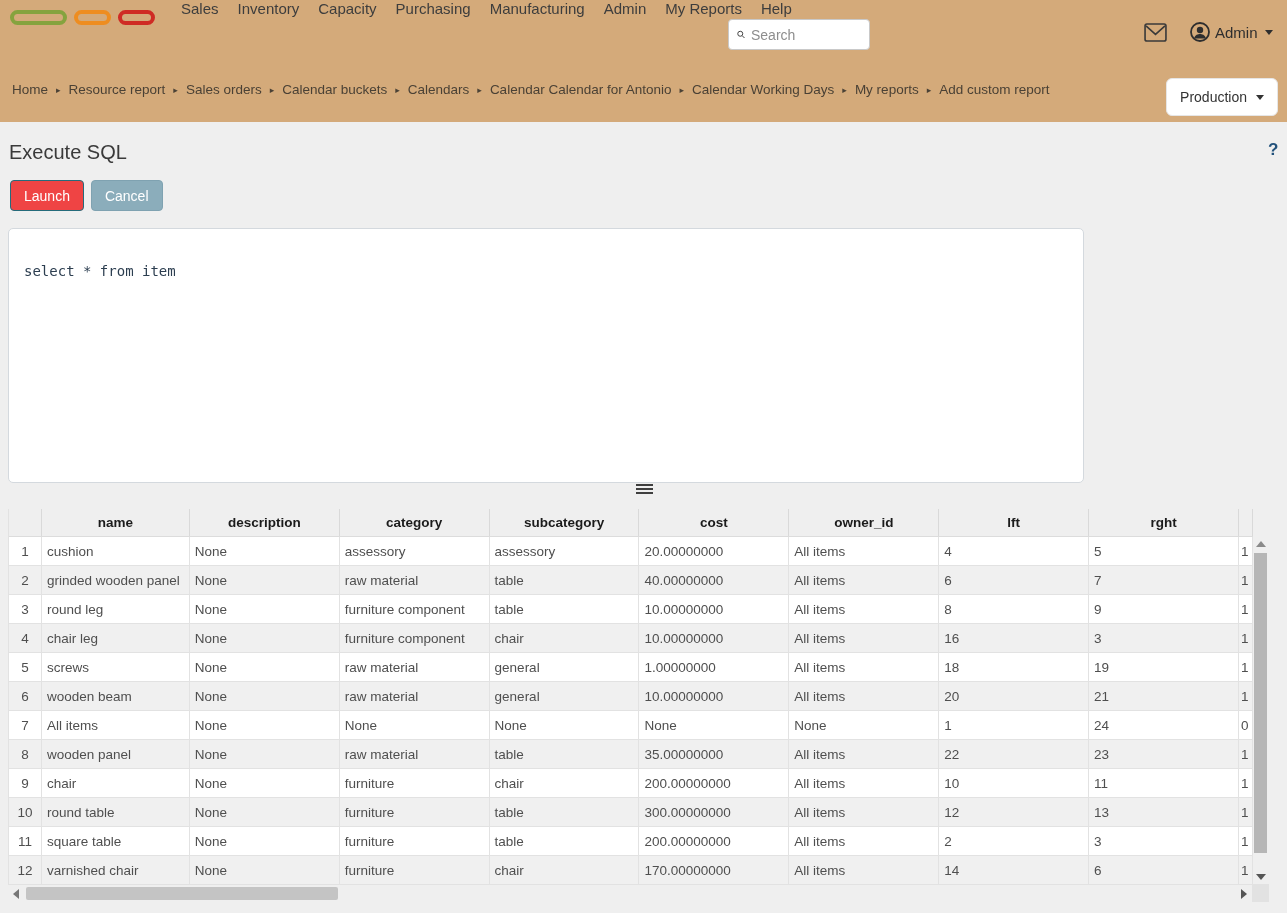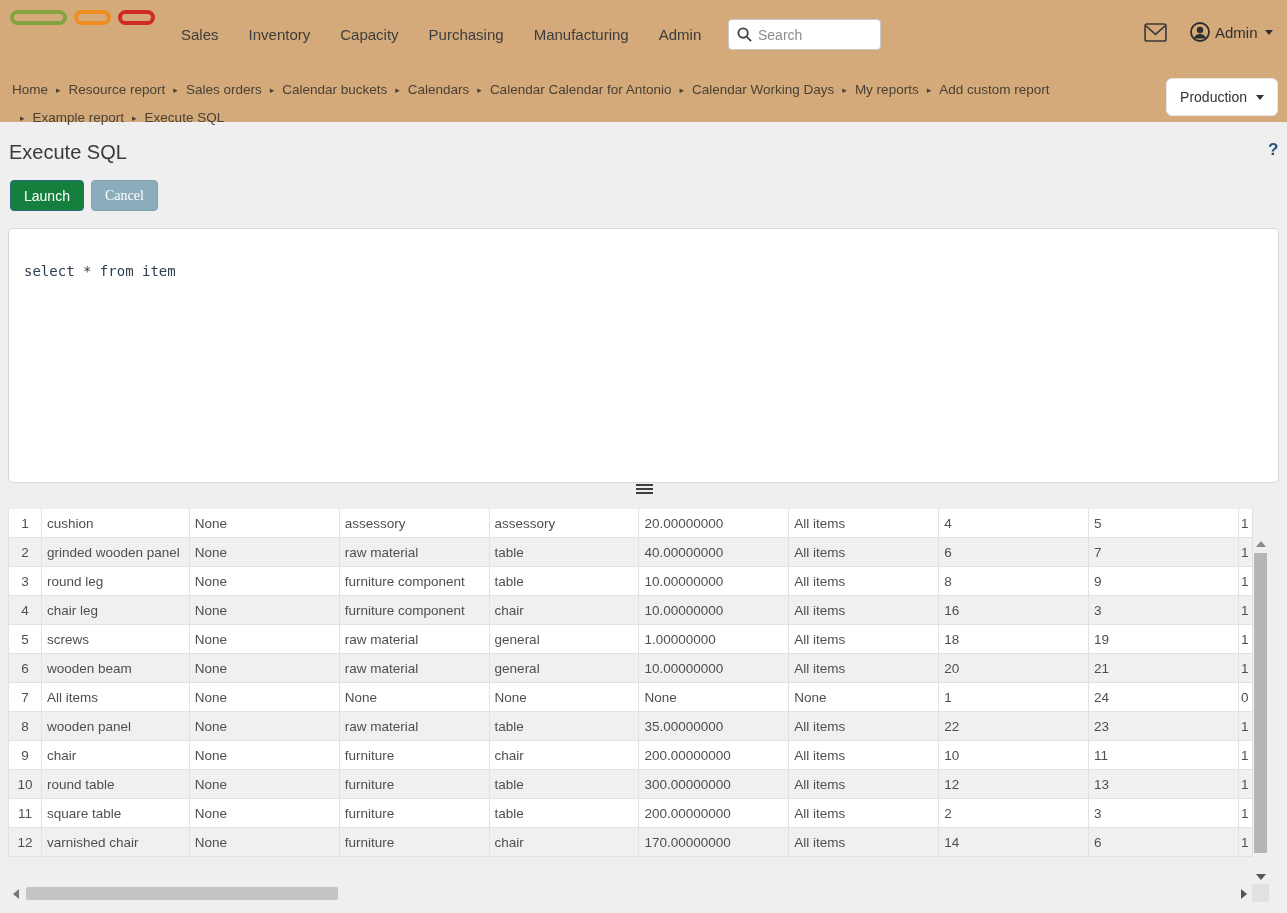--- a/index.html
+++ b/index.html
@@ -12,24 +12,24 @@
   .breadbar { position:absolute; left:0; top:68px; width:1287px; height:54px; background:#d4aa7a; }
 
   .logo { position:absolute; left:10px; top:9px; width:150px; cursor:pointer; }
   .pills { display:flex; gap:7px; align-items:center; height:16px; }
   .pill { display:inline-block; height:15px; border-radius:9px; background:transparent; }
   .pill.green  { width:57px; border:4px solid #85a33e; }
   .pill.orange { width:37px; border:4px solid #ee8d20; }
   .pill.red    { width:37px; border:4px solid #cf2b24; }
   .logo-text { font-size:34px; font-weight:700; color:#262626; letter-spacing:-1.5px; line-height:36px; margin-top:1px; }
 
-  .main-nav { position:absolute; left:181px; top:0; height:68px; display:flex; align-items:center; gap:30px; }
+  .main-nav { position:absolute; left:181px; top:0; height:68px; display:flex; gap:19px; }
   .nav-item { font-size:15px; color:#3d3d3d; text-decoration:none; cursor:pointer; white-space:nowrap; }
 
-  .searchbox { position:absolute; left:728px; top:19px; width:153px; height:31px; background:#fff;
+  .searchbox { position:absolute; left:728px; top:19px; width:142px; height:31px; background:#fff;
                border:1px solid #c9c9c9; border-radius:4px; display:flex; align-items:center; padding:0 8px; }
   .searchbox input { border:none; outline:none; width:110px; font-size:14px; color:#333;
                      font-family:"Liberation Sans",sans-serif; margin-left:6px; background:transparent; }
   .searchbox input::placeholder { color:#8d8d8d; }
 
   .inbox { position:absolute; left:1144px; top:23px; cursor:pointer; }
   .usermenu { position:absolute; left:1190px; top:22px; display:flex; align-items:center; gap:5px; cursor:pointer; }
   .usermenu .uname { font-size:15px; color:#2e2e2e; }
   .caret { width:0; height:0; border-left:4px solid transparent; border-right:4px solid transparent;
            border-top:5px solid #2e2e2e; display:inline-block; margin-left:2px; }
@@ -45,24 +45,24 @@
                   align-items:center; justify-content:center; gap:7px; padding:0 13px; }
   .scenario-btn .caret { border-top-color:#333; }
 
   
   .page-title { position:absolute; left:9px; top:141px; font-size:20px; font-weight:400; color:#3a3a3a; }
   .help-q { position:absolute; left:1268px; top:140px; font-size:17px; font-weight:700; color:#23527c; cursor:pointer; }
 
   .btn-row { position:absolute; left:10px; top:180px; display:flex; gap:7px; }
   .btn { height:31px; border-radius:4px; border:1px solid transparent; color:#fff; font-size:14px;
          font-family:"Liberation Sans",sans-serif; padding:0 13px; cursor:pointer; }
-  .btn.launch { background:#15803d; border-color:#256b7b; }
-  .btn.cancel { background:#8badbb; border-color:#7fa2b1;font-family:Liberation Serif, serif; }
-
-  .sql-editor { position:absolute; left:8px; top:228px; width:1271px; height:255px; background:#fff;
+  .btn.launch { background:#ef4444; border-color:#256b7b; }
+  .btn.cancel { background:#8badbb; border-color:#7fa2b1; }
+
+  .sql-editor { position:absolute; left:8px; top:228px; width:1076px; height:255px; background:#fff;
                 border:1px solid #d4d9de; border-radius:5px; cursor:text; }
   .sql-editor pre { font-family:"DejaVu Sans Mono", monospace; font-size:14px; color:#2c3e50;
                     padding:34px 0 0 15px; white-space:pre; }
 
   .resize-handle { position:absolute; left:636px; top:484px; width:17px; cursor:row-resize; }
   .resize-handle span { display:block; height:2px; background:#3f3f3f; margin-bottom:2px; }
 
   
   .grid { position:absolute; left:8px; top:509px; width:1245px; border-left:1px solid #e2e2e2; }
   .grid-header { display:flex; height:28px; border-bottom:1px solid #dcdcdc; }
@@ -132,21 +132,20 @@
       <path d="M4 16.5 C5 12.8 8 12 10 12 C12 12 15 12.8 16 16.5" fill="#2e2e2e"></path>
     </svg>
     <span class="uname">Admin</span>
     <span class="caret"></span>
   </div>
 </header>
 
 <div class="breadbar">
   <div class="crumbs">
     <div class="crumb-line" id="crumb-line-1"><a class="crumb">Home</a><span class="crumb-sep">▸</span><a class="crumb">Resource report</a><span class="crumb-sep">▸</span><a class="crumb">Sales orders</a><span class="crumb-sep">▸</span><a class="crumb">Calendar buckets</a><span class="crumb-sep">▸</span><a class="crumb">Calendars</a><span class="crumb-sep">▸</span><a class="crumb">Calendar Calendar for Antonio</a><span class="crumb-sep">▸</span><a class="crumb">Calendar Working Days</a><span class="crumb-sep">▸</span><a class="crumb">My reports</a><span class="crumb-sep">▸</span><a class="crumb">Add custom report</a></div>
-    <div class="crumb-line" id="crumb-line-2"><span class="crumb-sep">▸</span><a class="crumb">Example report</a><span class="crumb-sep">▸</span><a class="crumb">Execute SQL</a></div>
   </div>
   <button class="scenario-btn">
     <span>Production</span>
     <span class="caret"></span>
   </button>
 </div>
 
 <h1 class="page-title">Execute SQL</h1>
 <span class="help-q">?</span>
 
@@ -159,20 +158,32 @@
   <pre>select * from item</pre>
 </div>
 
 <div class="resize-handle">
   <span></span>
     <span></span>
     <span></span>
 </div>
 
 <div class="grid">
+  <div class="grid-header" id="grid-header">
+      <div class="gcell ghead c0"></div>
+      <div class="gcell ghead c1">name</div>
+      <div class="gcell ghead c2">description</div>
+      <div class="gcell ghead c3">category</div>
+      <div class="gcell ghead c4">subcategory</div>
+      <div class="gcell ghead c5">cost</div>
+      <div class="gcell ghead c6">owner_id</div>
+      <div class="gcell ghead c7">lft</div>
+      <div class="gcell ghead c8">rght</div>
+      <div class="gcell ghead c9"></div>
+    </div>
   <div id="grid-body">
       <div class="grow">
         <div class="gcell c0 rownum">1</div>
         <div class="gcell c1">cushion</div>
         <div class="gcell c2">None</div>
         <div class="gcell c3">assessory</div>
         <div class="gcell c4">assessory</div>
         <div class="gcell c5">20.00000000</div>
         <div class="gcell c6">All items</div>
         <div class="gcell c7">4</div>

